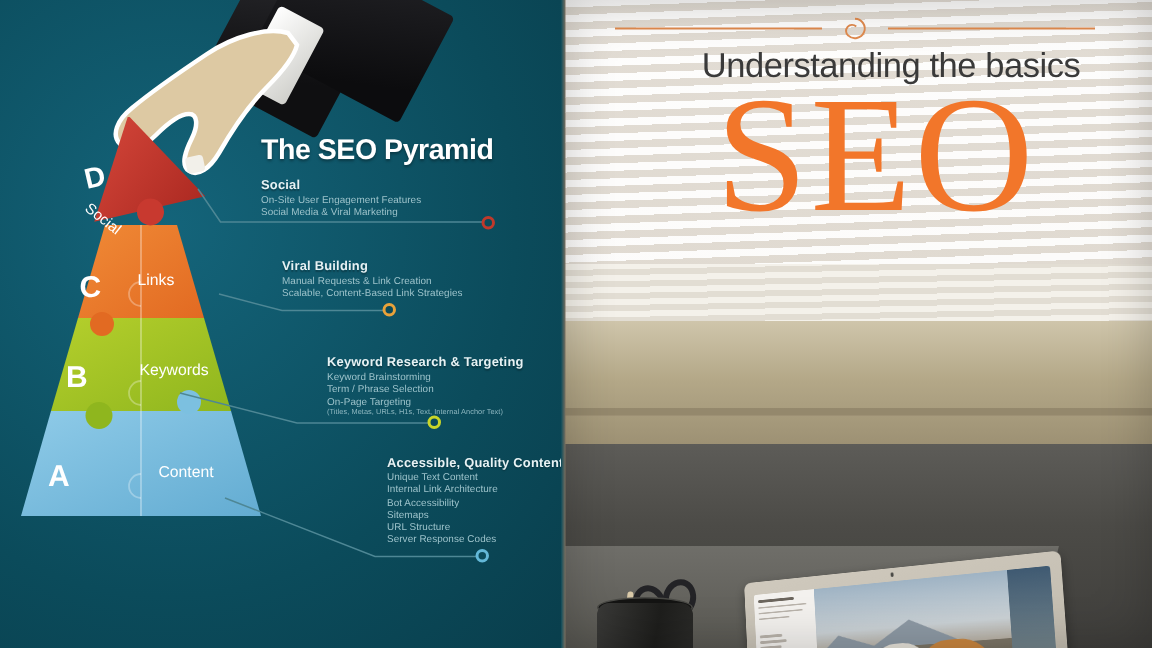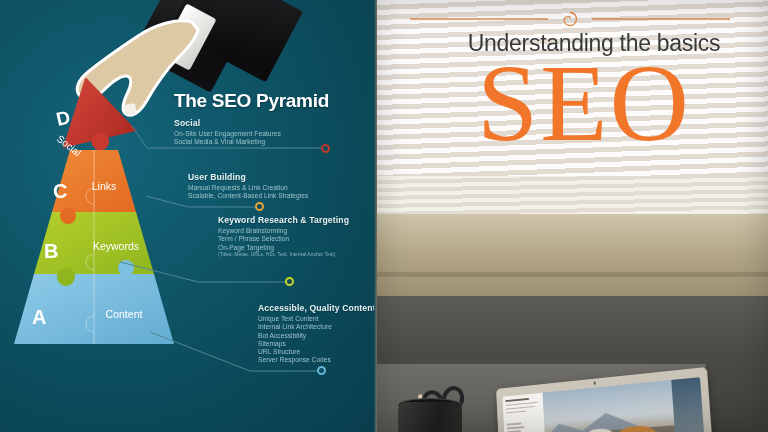--- a/index.html
+++ b/index.html
@@ -55,21 +55,21 @@
     color:#e7f2f4; font-size:8.6px; font-weight:bold; letter-spacing:.15px;
     margin-bottom:2px; text-shadow:0 1px 1px rgba(0,0,0,.3);
   }
   .block .l {
     color:#9dc3cb; font-size:6.6px; line-height:8.3px; letter-spacing:.05px;
   }
   .block .tiny { font-size:4.9px; line-height:6.6px; color:#8fb8c1; }
 
   #b-social   { left:174px; top:118px; }
   #b-link     { left:188px; top:172px; }
-  #b-keyword  { left:218px; top:215px; }
+  #b-keyword  { left:218px; top:236px; }
   #b-content  { left:258px; top:303px; }
 
   .ring {
     position:absolute; width:9px; height:9px; border-radius:50%;
     border:2px solid #c0392b; background:#0b4b5b;
   }
   #r-social  { left:321px; top:144px; border-color:#c0392b; }
   #r-link    { left:255px; top:202px; border-color:#e8a23a; }
   #r-keyword { left:285px; top:277px; border-color:#c9d628; }
   #r-content { left:317px; top:366px; border-color:#63b8d8; }
@@ -269,21 +269,21 @@
 
     <div id="title">The SEO Pyramid</div>
 
     <div class="block" id="b-social">
       <div class="h">Social</div>
       <div class="l">On-Site User Engagement Features</div>
       <div class="l">Social Media &amp; Viral Marketing</div>
     </div>
 
     <div class="block" id="b-link">
-      <div class="h">User Building</div>
+      <div class="h">Viral Building</div>
       <div class="l">Manual Requests &amp; Link Creation</div>
       <div class="l">Scalable, Content-Based Link Strategies</div>
     </div>
 
     <div class="block" id="b-keyword">
       <div class="h">Keyword Research &amp; Targeting</div>
       <div class="l">Keyword Brainstorming</div>
       <div class="l">Term / Phrase Selection</div>
       <div class="l">On-Page Targeting</div>
       <div class="l tiny">(Titles, Metas, URLs, H1s, Text, Internal Anchor Text)</div>

